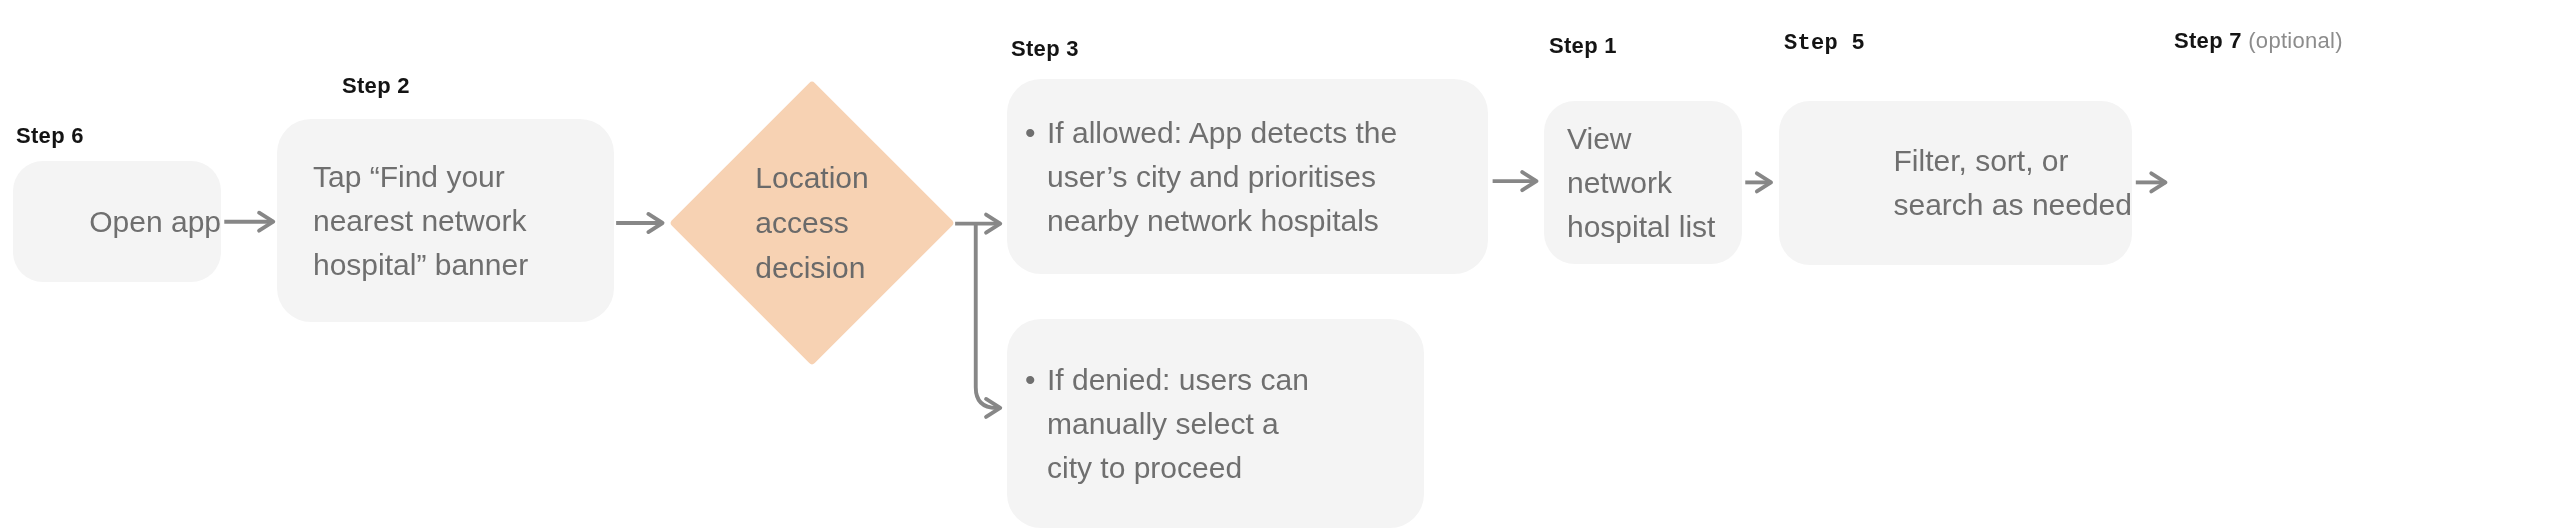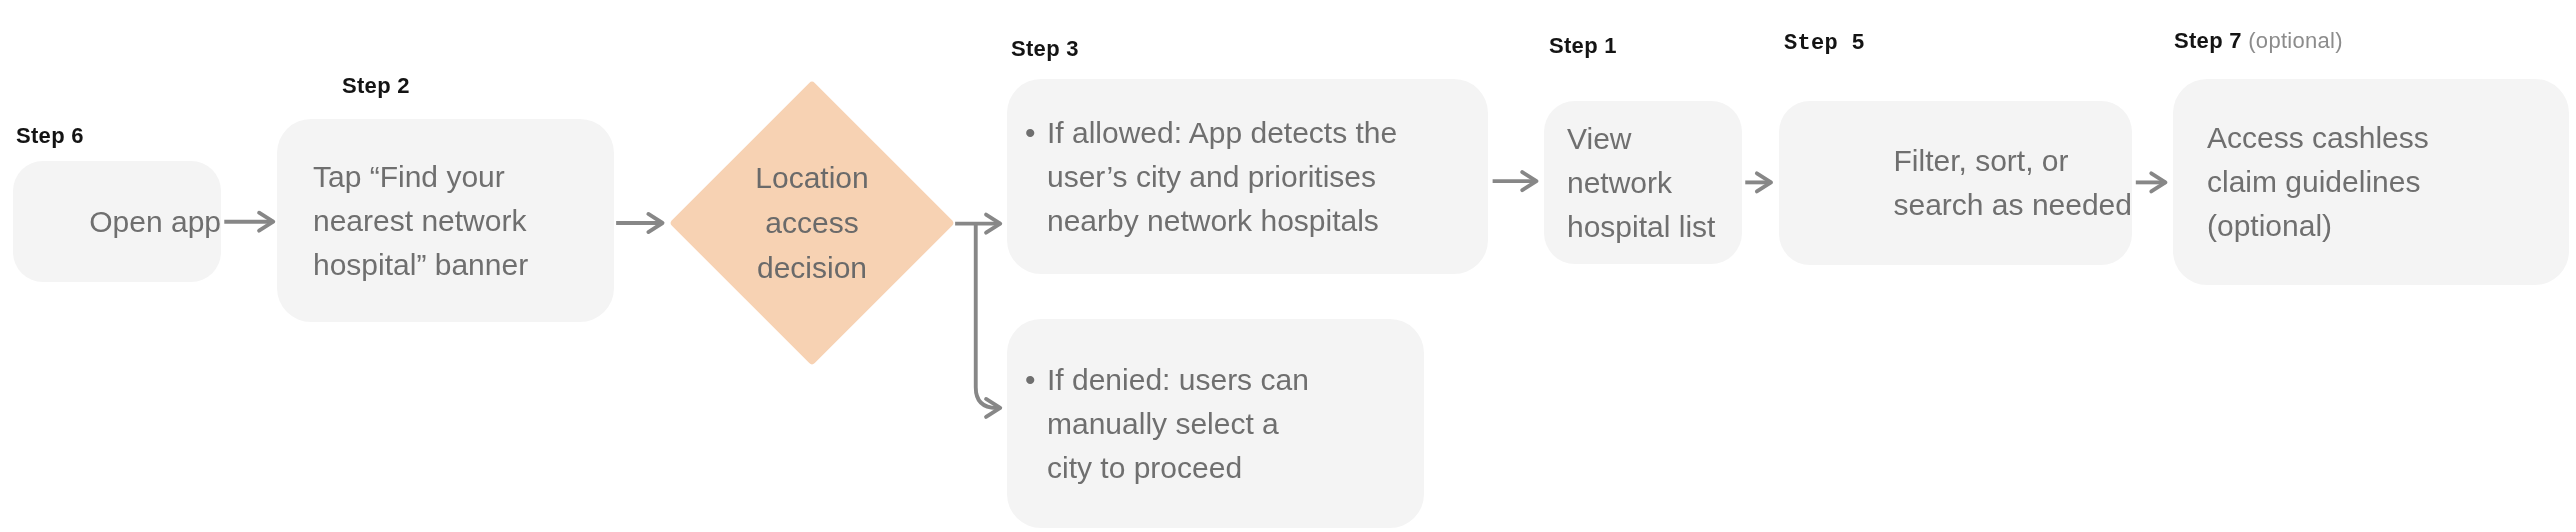--- a/index.html
+++ b/index.html
@@ -73,21 +73,20 @@
   }
   #diamond-text {
     position: absolute;
     left: 683px;
     top: 155px;
     width: 258px;
     height: 135px;
     display: flex;
     align-items: center;
     justify-content: center;
-    text-align: center;
     color: #6a6a6a;
     font-size: 30px;
     line-height: 45px;
     white-space: pre-line;
   }
   #connector-layer {
     position: absolute;
     left: 0;
     top: 0;
     width: 2576px;
@@ -172,20 +171,15 @@
   <div class="node" style="left:1544px; top:101px; width:198px; height:163px; padding-left:23px; border-radius:31px;">
     <div class="node-text">View network
 hospital list</div>
   </div>
 
   <div class="node" style="left:1779px; top:101px; width:353px; height:164px; padding-left:30px; border-radius:31px;justify-content:flex-end;">
     <div class="node-text">Filter, sort, or
 search as needed</div>
   </div>
 
-  <div class="node" style="left:2173px; top:79px; width:396px; height:206px; padding-left:34px;">
-    <div class="node-text">Access cashless
-claim guidelines
-(optional)</div>
-  </div>
 
 </div>
 
 
 </body></html>

